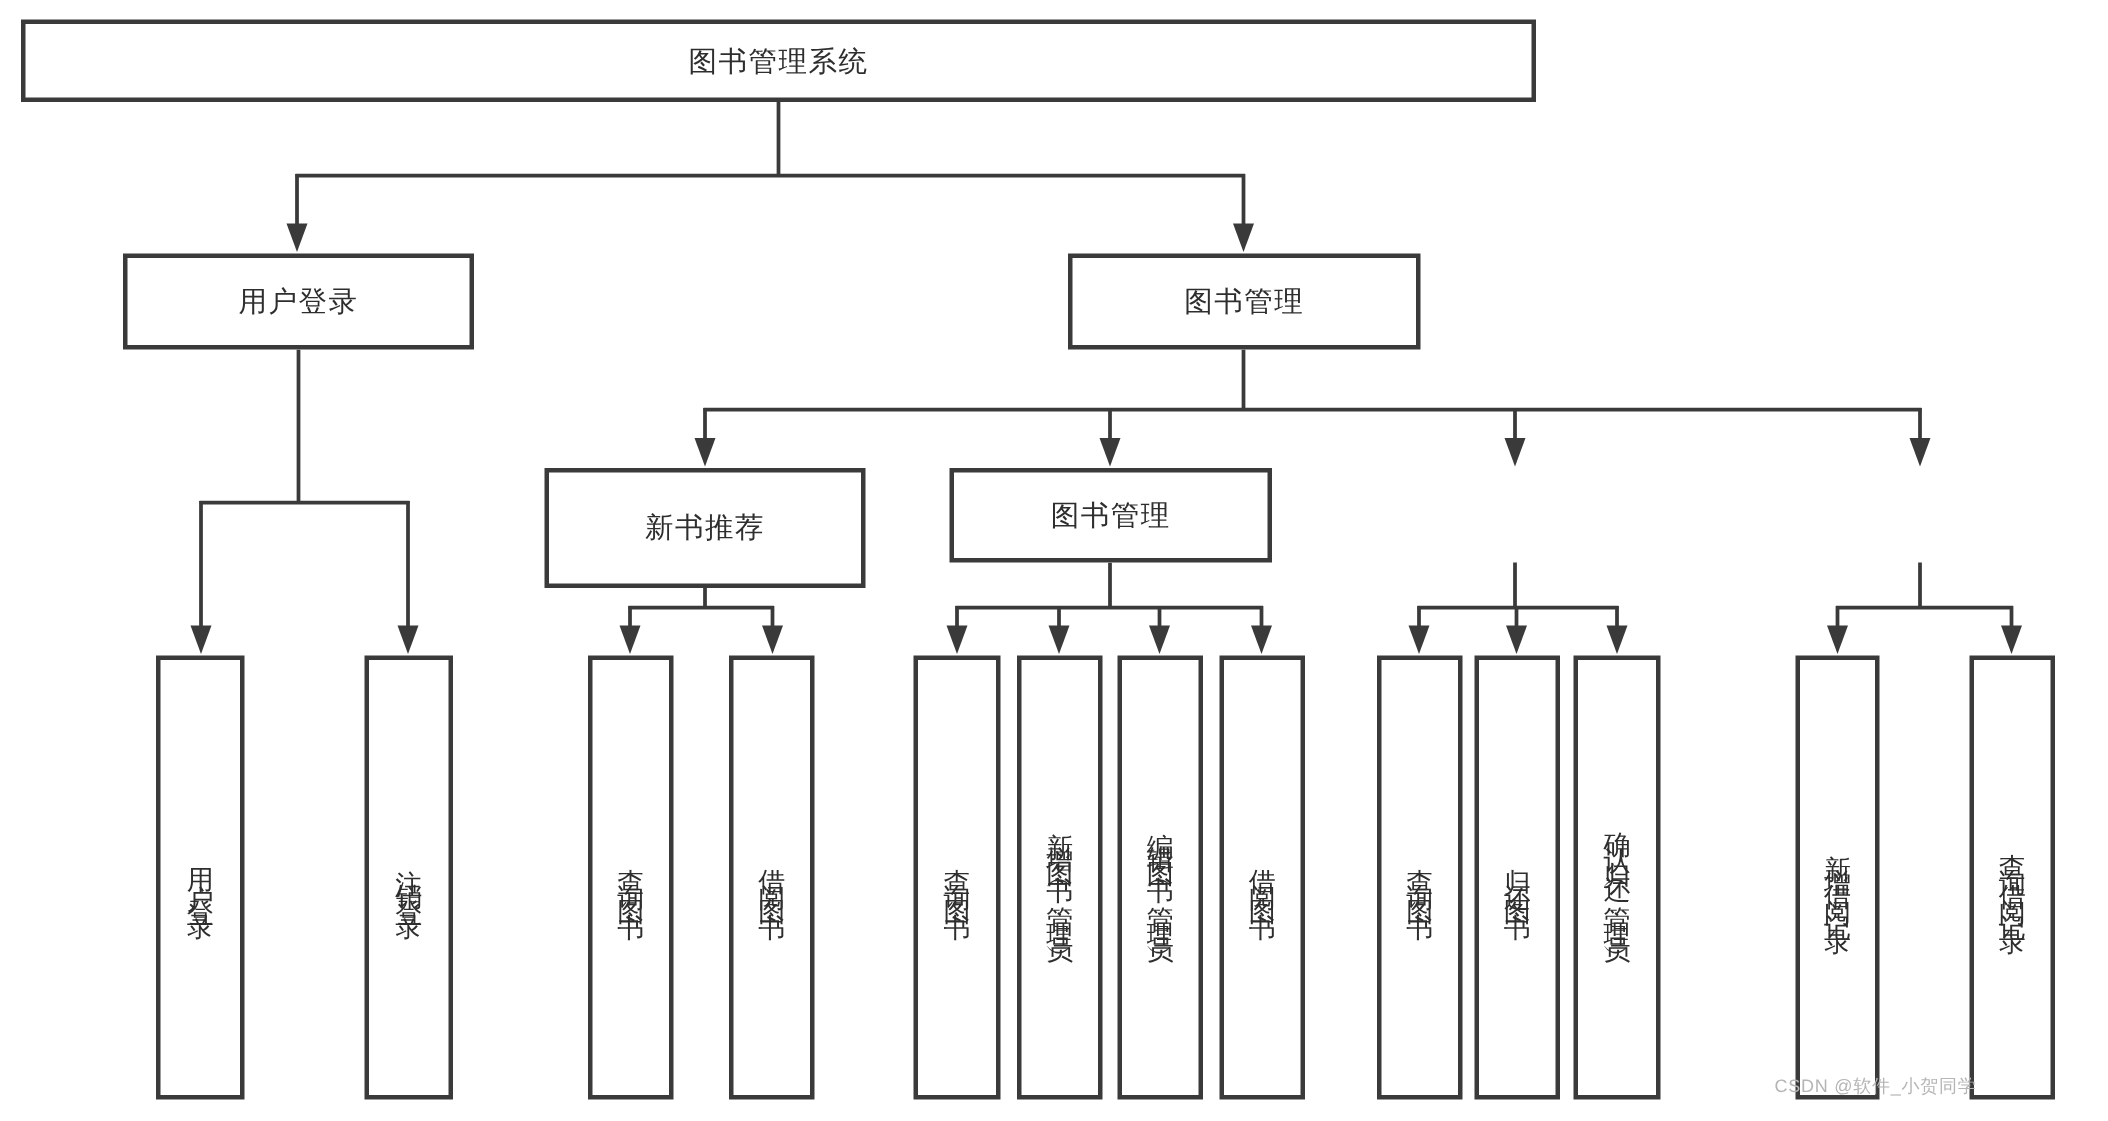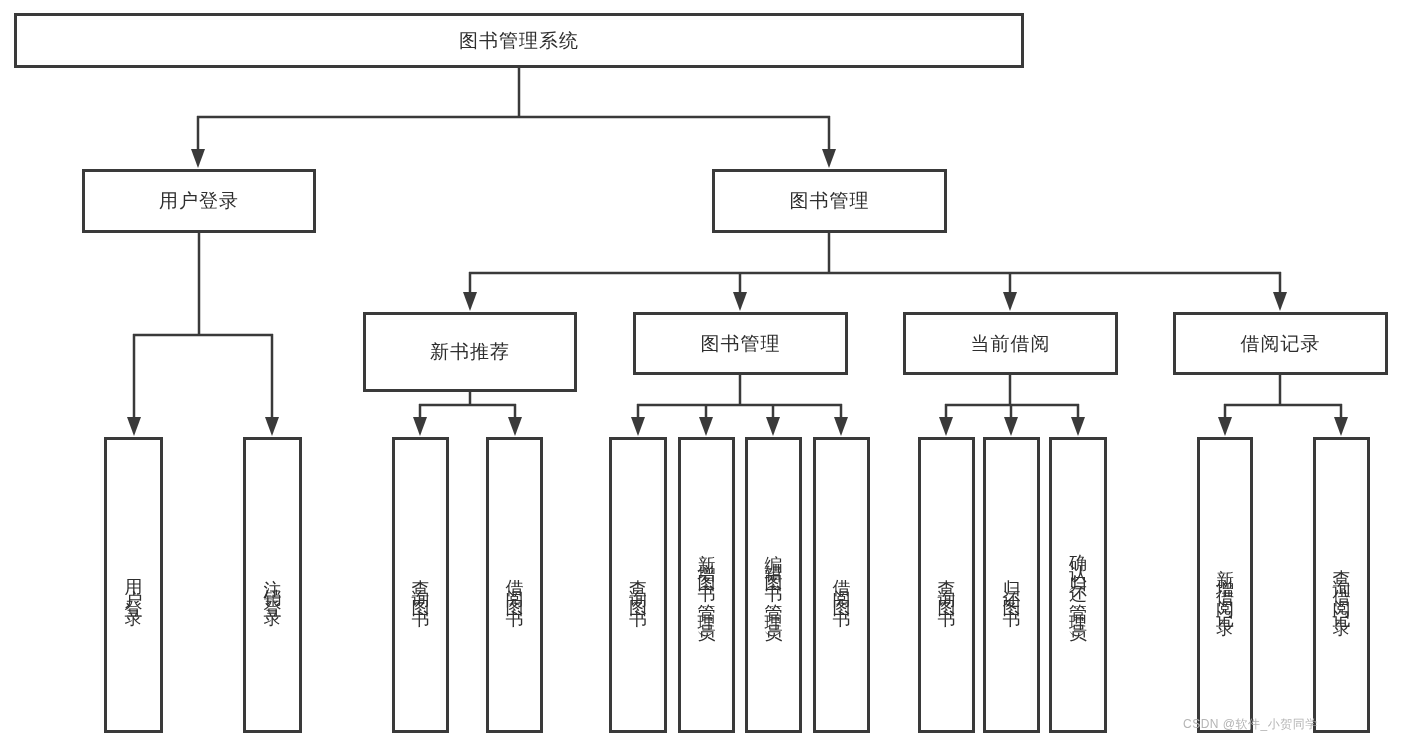--- a/index.html
+++ b/index.html
@@ -140,26 +140,20 @@
   <div class="box h" style="left:712px; top:169px; width:235px; height:64px">
     <span>图书管理</span>
   </div>
 
   <div class="box h" style="left:363px; top:312px; width:214px; height:80px">
     <span>新书推荐</span>
   </div>
   <div class="box h" style="left:633px; top:312px; width:215px; height:63px">
     <span>图书管理</span>
   </div>
-  <div class="box h" style="left:903px; top:312px; width:215px; height:63px">
-    <span>当前借阅</span>
-  </div>
-  <div class="box h" style="left:1173px; top:312px; width:215px; height:63px">
-    <span>借阅记录</span>
-  </div>
 
   <div class="box v" style="left:104px; top:437px; width:59px; height:296px">
     <span>用户登录</span>
   </div>
   <div class="box v" style="left:243px; top:437px; width:59px; height:296px">
     <span>注销登录</span>
   </div>
 
   <div class="box v" style="left:392px; top:437px; width:57px; height:296px">
     <span>查询图书</span>

